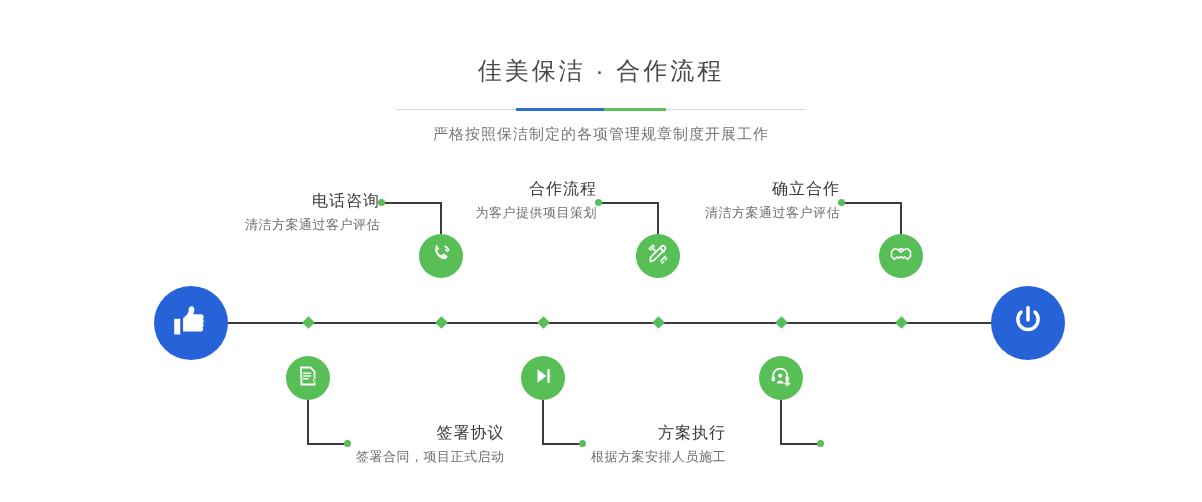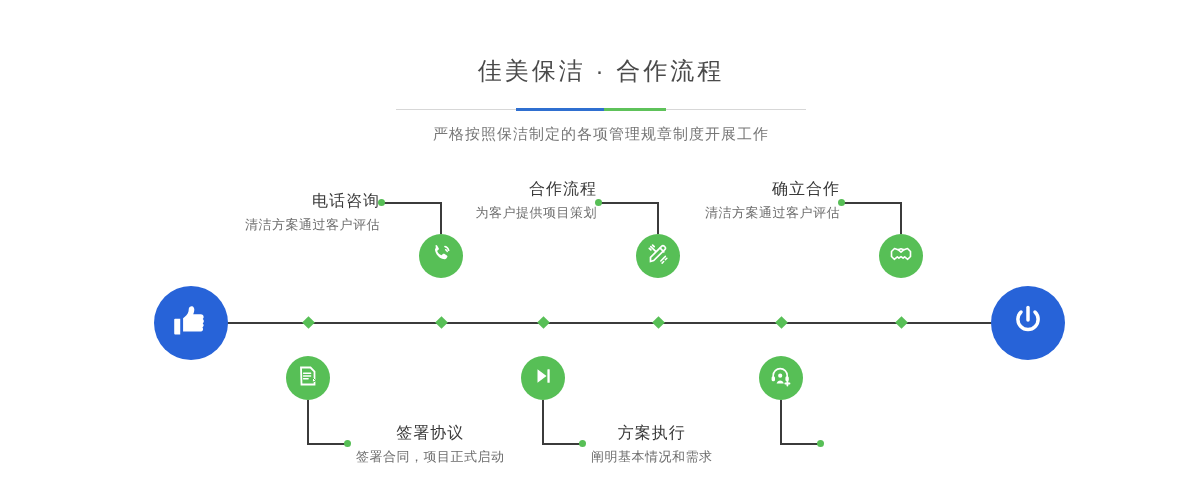--- a/index.html
+++ b/index.html
@@ -134,21 +134,21 @@
     line-height: 22px;
   }
   .label .l-desc {
     font-size: 13px;
     color: #6d6d6d;
     letter-spacing: 0.5px;
     line-height: 22px;
     margin-top: 2px;
   }
   .label.above { text-align: center; }
-  .label.below { text-align: center; }
+  .label.below { text-align: right; }
 </style>
 </head>
 <body>
 
 <div id="header">
   <div id="main-title">佳美保洁 · 合作流程</div>
   <div id="divider-wrap">
     <div id="divider-base"></div>
     <div id="divider-blue"></div>
     <div id="divider-green"></div>
@@ -240,21 +240,21 @@
         <path d="M6.5 5.2l9 6.8-9 6.8z"></path>
         <rect x="16.4" y="5.2" width="2.3" height="13.6" rx="0.6"></rect>
       </svg>
     </span>
   </div>
   <div class="conn vline" style="left:542px; top:250px; height:44px;"></div>
   <div class="conn hline" style="left:542px; top:293px; width:40px;"></div>
   <div class="arrow-dot" style="left:579px; top:290px;"></div>
   <div class="label below" style="left:591px; top:272px;">
     <div class="l-title">方案执行</div>
-    <div class="l-desc">阐明基本情况和需求</div>
+    <div class="l-desc">根据方案安排人员施工</div>
   </div>
 
   <div class="dot" style="left:897px; top:168px;"></div>
   <div class="node" style="left:879px; top:84px;">
     <span>
       <svg width="24" height="24" viewBox="0 0 24 24" fill="none" stroke="#ffffff" stroke-width="1.6" stroke-linecap="round" stroke-linejoin="round">
         <path d="M2.5 9.5l3-3 3.6 1.2 2.9-1 2.9 1 3.6-1.2 3 3v5l-2.8 2.8-3-2.4-1.6 1.3-2.1-1.6-2.1 1.6-1.6-1.3-3 2.4L2.5 14.5z"></path>
         <path d="M9.1 7.7l2.9 2.4 2.9-2.4"></path>
       </svg>
     </span>

